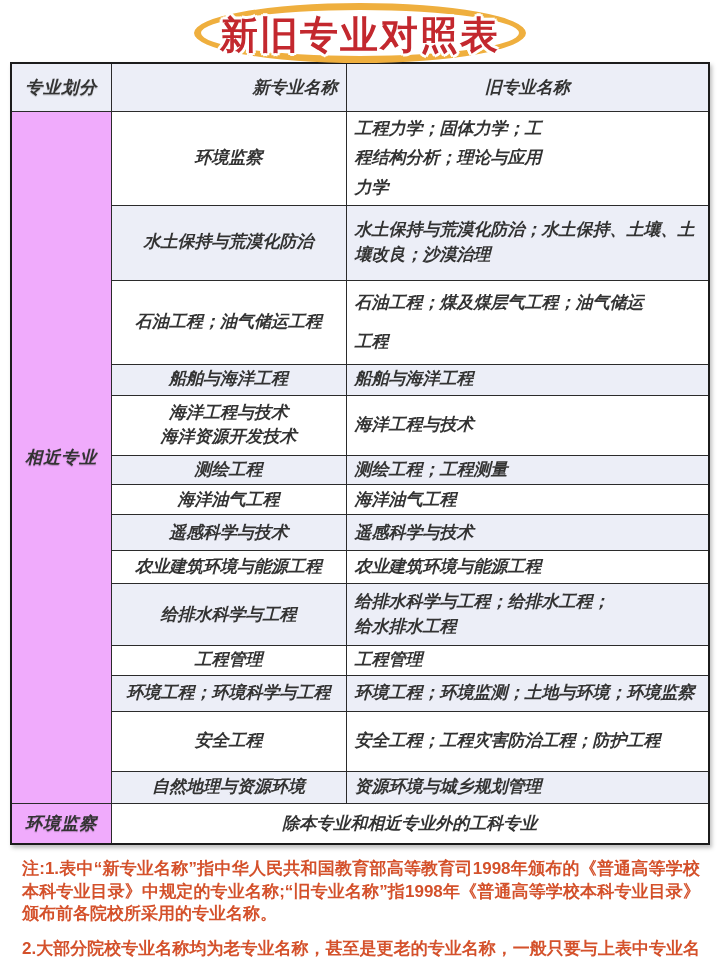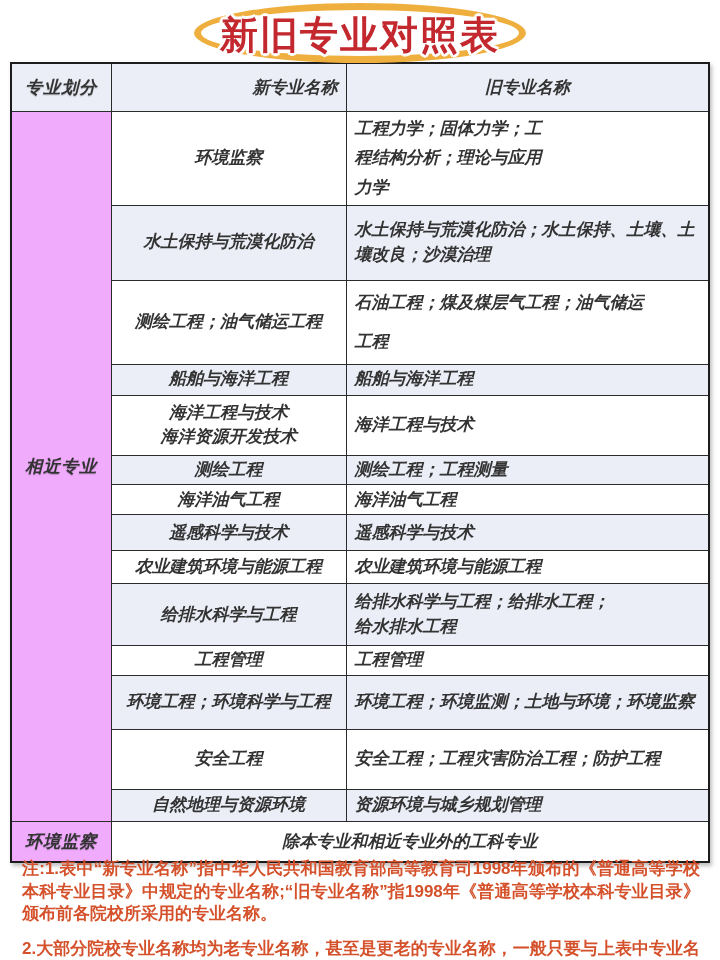--- a/index.html
+++ b/index.html
@@ -96,21 +96,21 @@
     <td class="newcol">环境监察</td>
     <td class="oldcol tall3">工程力学；固体力学；工
 程结构分析；理论与应用
 力学</td>
   </tr>
   <tr class="alt" style="height:75px">
     <td class="newcol">水土保持与荒漠化防治</td>
     <td class="oldcol">水土保持与荒漠化防治；水土保持、土壤、土壤改良；沙漠治理</td>
   </tr>
   <tr style="height:84px">
-    <td class="newcol vtop">测绘工程；油气储运工程</td>
+    <td class="newcol vtop">石油工程；油气储运工程</td>
     <td class="oldcol loose">石油工程；煤及煤层气工程；油气储运
 工程</td>
   </tr>
   <tr class="alt" style="height:31px">
     <td class="newcol">船舶与海洋工程</td>
     <td class="oldcol">船舶与海洋工程</td>
   </tr>
   <tr style="height:60px">
     <td class="newcol">海洋工程与技术
 海洋资源开发技术</td>
@@ -134,21 +134,21 @@
   </tr>
   <tr class="alt" style="height:62px">
     <td class="newcol">给排水科学与工程</td>
     <td class="oldcol">给排水科学与工程；给排水工程；
 给水排水工程</td>
   </tr>
   <tr style="height:28px">
     <td class="newcol">工程管理</td>
     <td class="oldcol">工程管理</td>
   </tr>
-  <tr class="alt" style="height:54px">
+  <tr class="alt" style="height:36px">
     <td class="newcol">环境工程；环境科学与工程</td>
     <td class="oldcol">环境工程；环境监测；土地与环境；环境监察</td>
   </tr>
   <tr style="height:60px">
     <td class="newcol vtop">安全工程</td>
     <td class="oldcol lowtext">安全工程；工程灾害防治工程；防护工程</td>
   </tr>
   <tr class="alt" style="height:32px">
     <td class="newcol">自然地理与资源环境</td>
     <td class="oldcol">资源环境与城乡规划管理</td>

